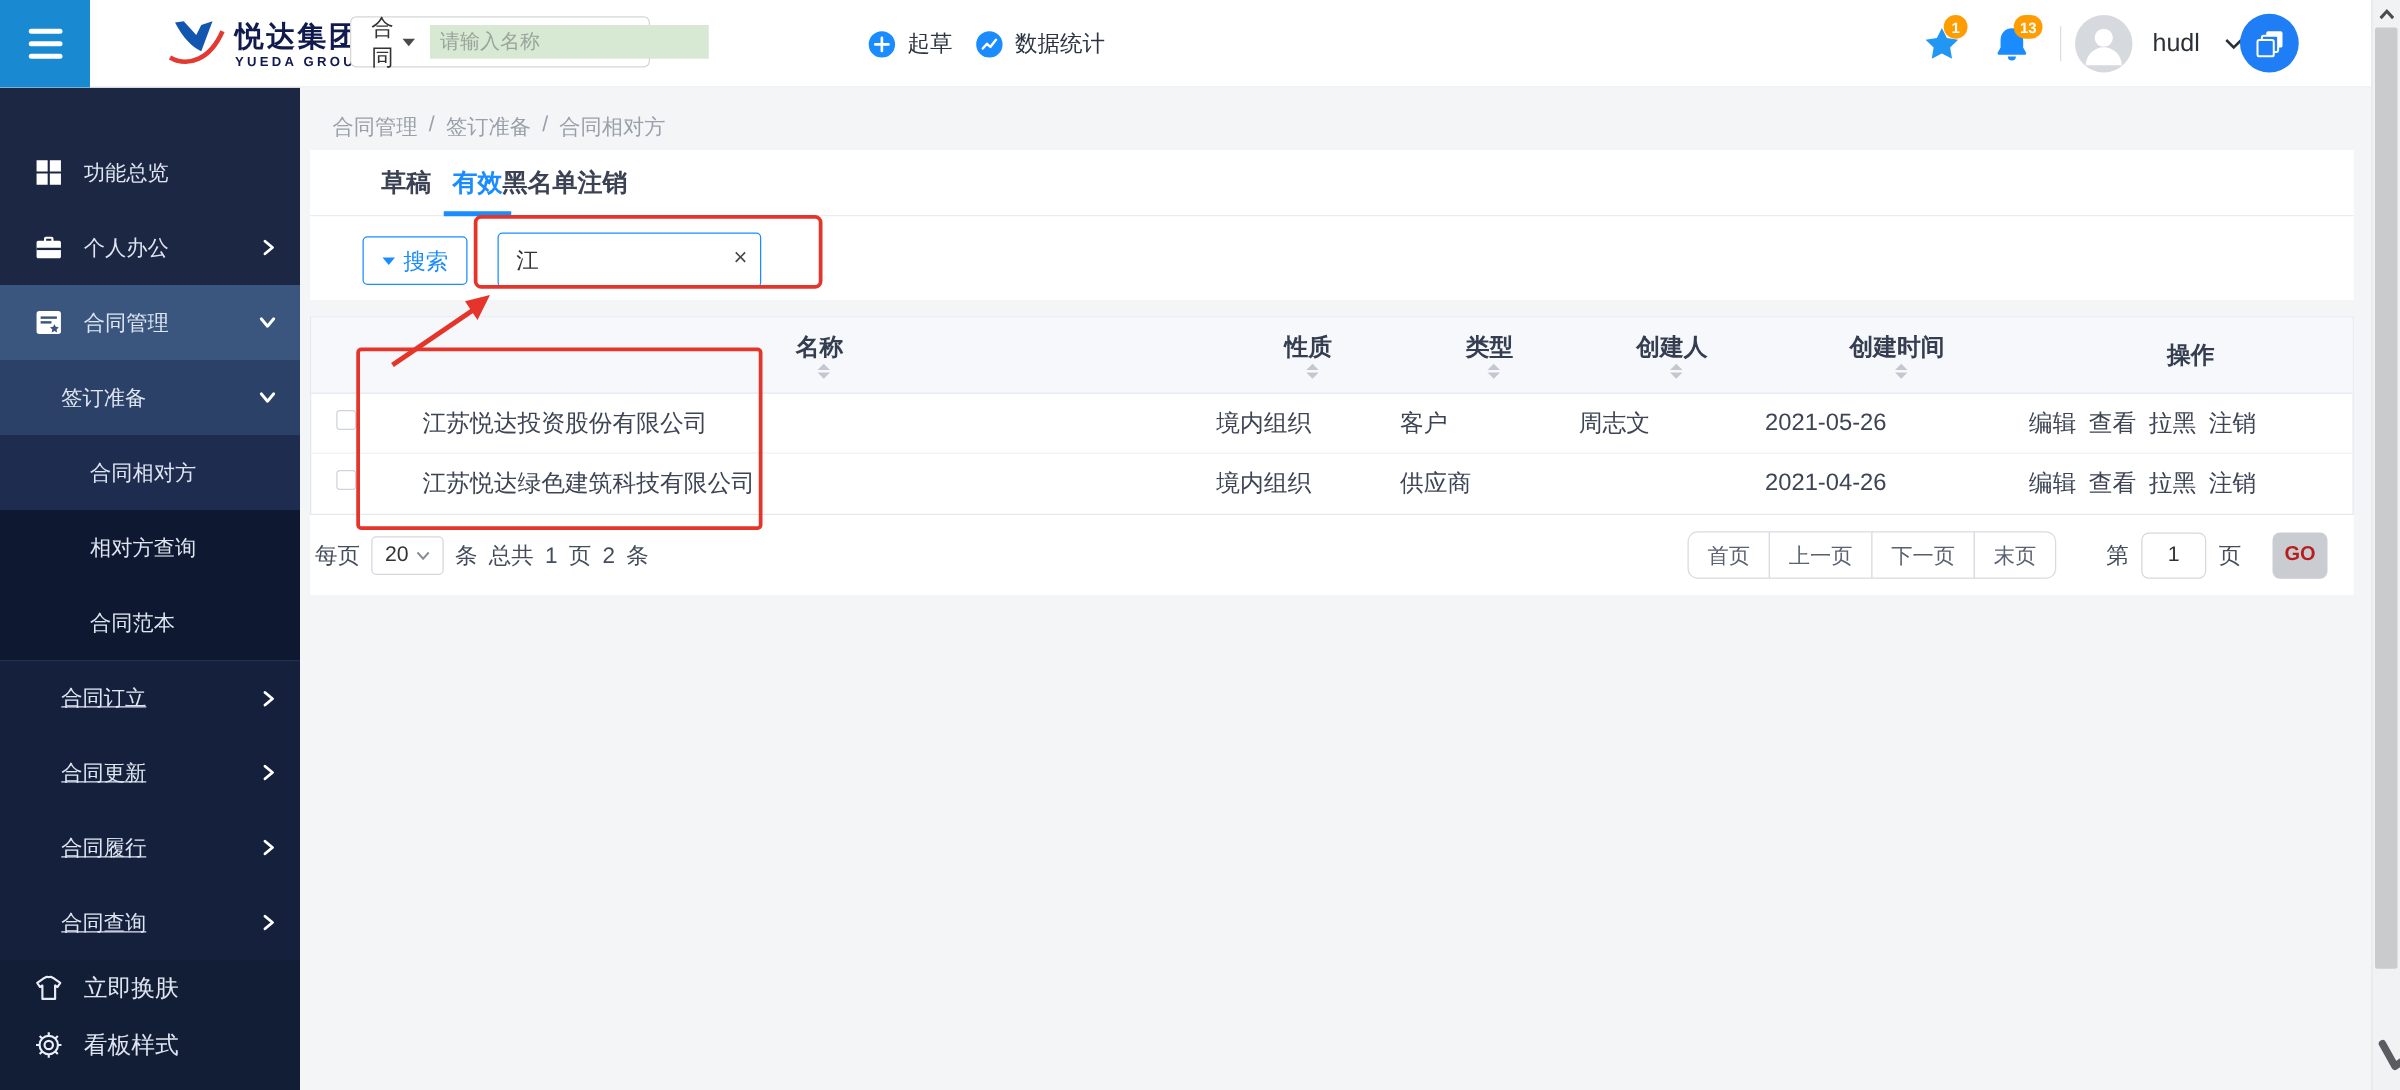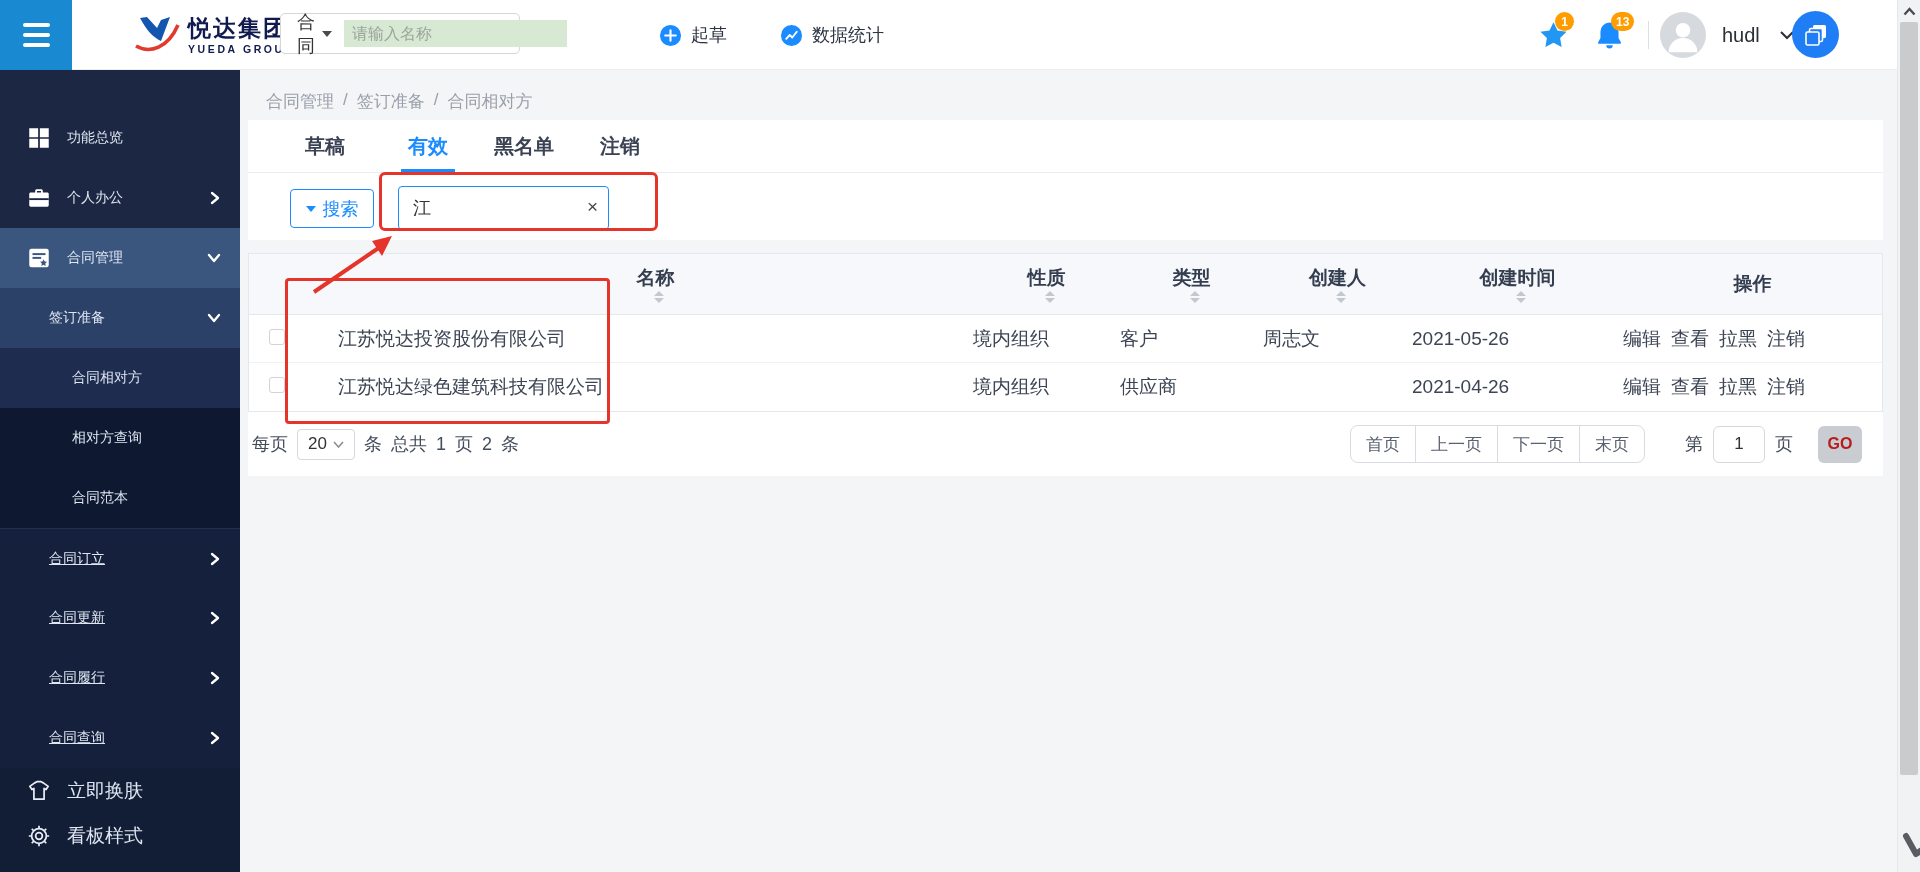--- a/index.html
+++ b/index.html
@@ -36,40 +36,40 @@
   .tb-divider { position:absolute; left:1648px; top:21px; width:1px; height:28px; background:#dcdee1; }
   .avatar { position:absolute; left:1660px; top:12px; width:46px; height:46px; border-radius:50%; background:#d6d9de; overflow:hidden; cursor:pointer; }
   .user { position:absolute; left:1722px; top:0; height:70px; display:flex; align-items:center; gap:20px; cursor:pointer; }
   .user .name { font-size:20px; color:#2b3036; }
   .round-btn { position:absolute; left:1792px; top:11px; width:47px; height:47px; border-radius:50%; background:#1f7df5;
                display:flex; align-items:center; justify-content:center; cursor:pointer; }
 
   
   .sidebar { position:absolute; left:0; top:70px; width:240px; bottom:0; background:#1b2743; z-index:4; }
   .sb-list { padding-top:38px; }
-  .sb-item { height:60px; display:flex; align-items:center; position:relative; color:#dfe6f2; font-size:14px; cursor:pointer; }
+  .sb-item { height:60px; display:flex; align-items:center; position:relative; color:#dfe6f2; font-size:17px; cursor:pointer; }
   .sb-item .txt { white-space:nowrap; }
   .lv1 { padding-left:26px; gap:15px; }
   .lv2 { padding-left:49px; }
   .lv3 { padding-left:72px; }
   .bg-sel    { background:#3a567f; }
   .bg-sub    { background:#2b4168; }
   .bg-active { background:#1e2c50; }
   .bg-dark   { background:#0e1830; }
   .bg-mid    { background:#15213c;text-decoration:underline; }
   .chev { position:absolute; right:18px; display:flex; }
   .sb-footer { position:absolute; left:0; right:0; top:698px; bottom:0; background:#121d36; }
   .sb-footer .sb-item { height:45px; font-size:19px; }
 
   
   .main { position:absolute; left:240px; top:70px; right:23px; bottom:0; background:#f4f5f7; }
   .breadcrumb { position:absolute; left:26px; top:20px; font-size:17px; color:#99a0ab; display:flex; gap:9px; }
 
   .card1 { position:absolute; left:8px; top:50px; width:1635px; height:120px; background:#fff; }
-  .tabsrow { height:53px; border-bottom:1px solid #ebedf0; display:flex; align-items:stretch; padding-left:57px; gap:46px; }
+  .tabsrow { height:53px; border-bottom:1px solid #ebedf0; display:flex; align-items:stretch; padding-left:57px; }
   .tab { position:relative; display:flex; align-items:center; font-size:20px; font-weight:600; color:#3b4254; cursor:pointer; }
   .tab.active { color:#1a8cff; font-weight:700;margin-left:17px; }
   .tab.active::after { content:""; position:absolute; left:-7px; right:-7px; bottom:-1px; height:4px; background:#1a8cff; }
 
   .search-btn { position:absolute; left:42px; top:69px; width:84px; height:39px; border:1px solid #1a8cff; border-radius:4px;
                 background:#fff; color:#1a8cff; font-size:18px; display:flex; align-items:center; justify-content:center; gap:7px; cursor:pointer; font-family:inherit; }
   .caret-blue { width:0; height:0; border-left:5px solid transparent; border-right:5px solid transparent; border-top:6px solid #1a8cff; }
   .filter-wrap { position:absolute; left:150px; top:66px; width:211px; height:44px; }
   .filter-input { width:100%; height:100%; border:1.5px solid #1a8cff; border-radius:4px; padding:0 36px 0 14px;
                   font-size:18px; color:#333; outline:none; font-family:inherit; }
@@ -145,21 +145,21 @@
     </div>
 
     <div class="search-combo">
       <span class="combo-cat">
         <span>合同</span>
         <i class="caret-dn"></i>
       </span>
       <input class="combo-input" placeholder="请输入名称" style="">
     </div>
 
-    <div class="tb-action" style="left:659px;">
+    <div class="tb-action" style="left:694px;">
       <svg class="icon-circle" viewBox="0 0 24 24">
         <circle cx="12" cy="12" r="11" fill="#1a8cff"></circle>
         <path d="M12 6.5v11M6.5 12h11" stroke="#fff" stroke-width="2.2" stroke-linecap="round"></path>
       </svg>
       <span class="lbl">起草</span>
     </div>
 
     <div class="tb-action" style="left:780px;">
       <svg class="icon-circle" viewBox="0 0 24 24">
         <circle cx="12" cy="12" r="11" fill="#1a8cff"></circle>

